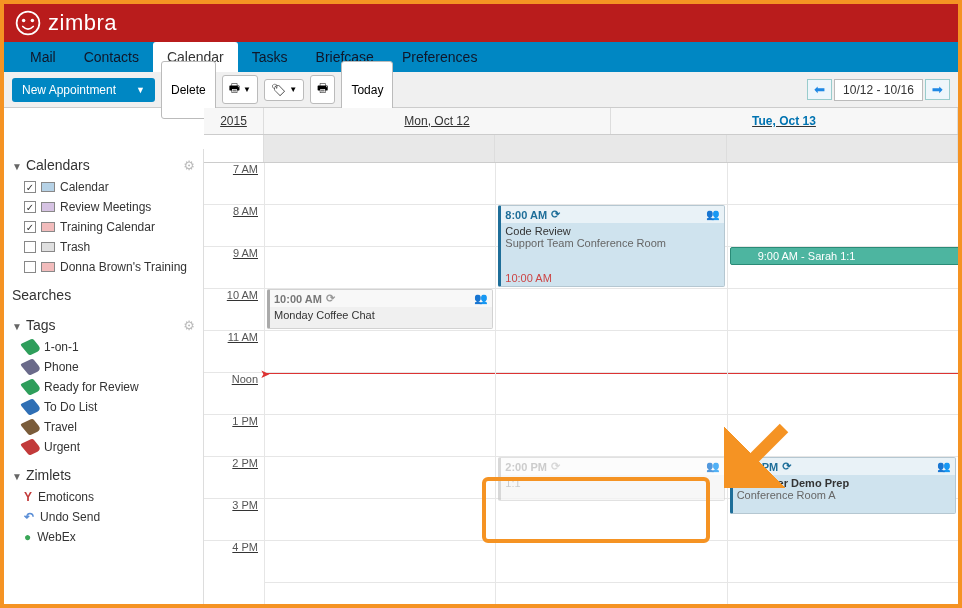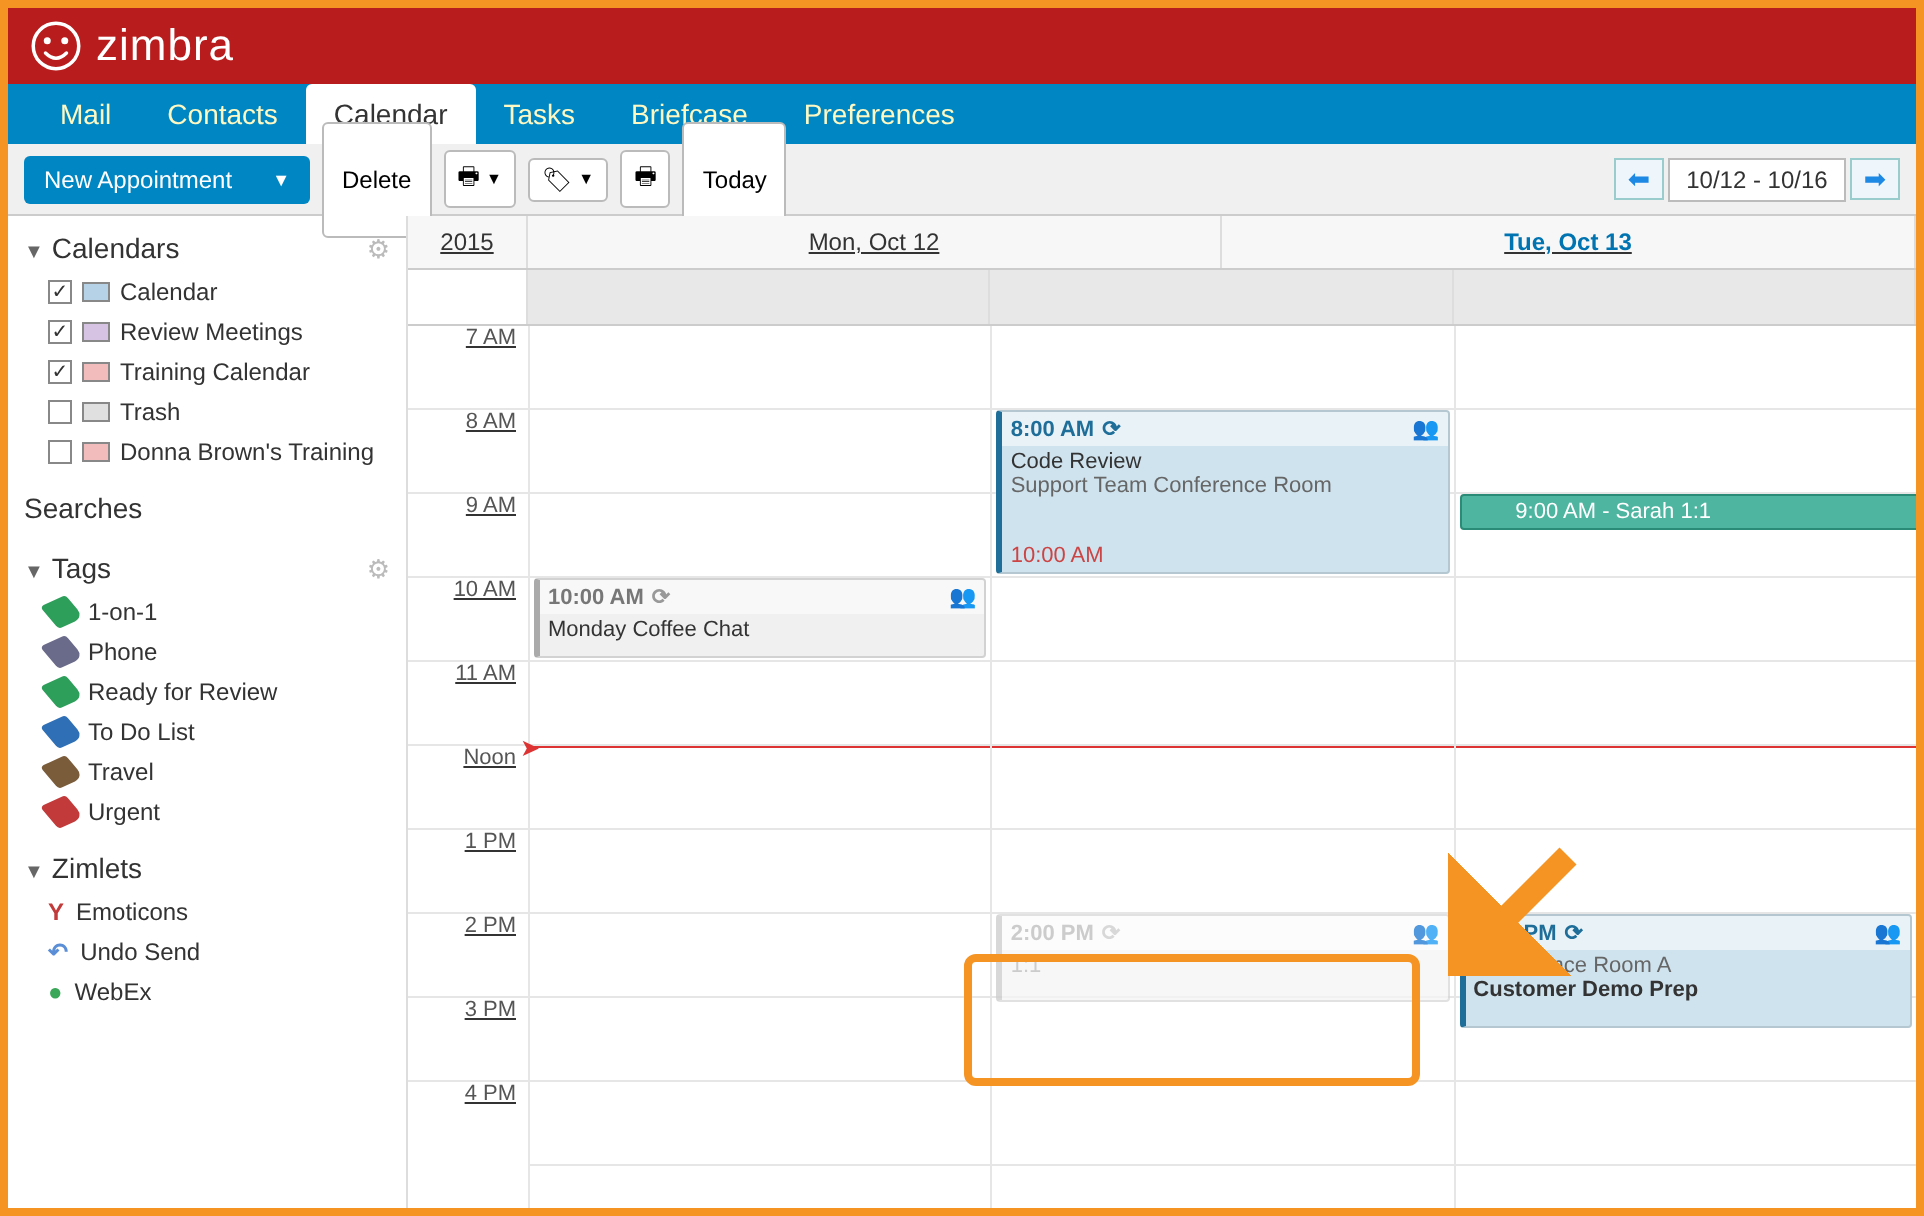--- a/index.html
+++ b/index.html
@@ -2,33 +2,33 @@
 <html><head>
 <meta charset="utf-8">
 <style>
 * { box-sizing: border-box; margin: 0; padding: 0; }
 body { font-family: Arial, Helvetica, sans-serif; font-size: 12px; color: #333; }
 .outer { border: 4px solid #f59323; width: 962px; height: 608px; background: #fff; position: relative; overflow: hidden; }
 .header { background: #b91c1c; color: #fff; height: 38px; display: flex; align-items: center; padding-left: 10px; }
 .logo { display: flex; align-items: center; gap: 6px; font-size: 22px; font-weight: 400; letter-spacing: 0.5px; }
 .logo svg { width: 28px; height: 28px; }
 .nav { background: #0087c3; display: flex; align-items: flex-end; height: 30px; padding-left: 12px; }
-.nav-tab { color: #fef9c3; font-size: 14px; padding: 7px 14px; cursor: pointer; }
+.nav-tab { color: #0f172a; font-size: 14px; padding: 7px 14px; cursor: pointer; }
 .nav-tab.active { background: #fff; color: #333; border-radius: 3px 3px 0 0; }
 .toolbar { background: #f0f0f0; border-bottom: 1px solid #ccc; height: 36px; display: flex; align-items: center; padding: 0 8px; gap: 6px; }
 .btn-primary { background: #0087c3; color: #fff; border: none; padding: 5px 10px; border-radius: 3px; font-size: 12px; cursor: pointer; display: flex; align-items: center; gap: 20px; }
 .btn-primary .arrow { font-size: 9px; }
 .btn { background: #fff; border: 1px solid #bbb; border-radius: 3px; padding: 21px 9px; font-size: 12px; cursor: pointer; }
 .btn-icon { background: #fff; border: 1px solid #bbb; border-radius: 3px; padding: 3px 6px; font-size: 12px; cursor: pointer; display: inline-flex; align-items: center; gap: 3px; }
 .btn-icon .arrow { font-size: 8px; }
 .toolbar-right { margin-left: auto; display: flex; align-items: center; gap: 2px; }
 .arrow-btn { background: #eef6fb; border: 1px solid #9cc; padding: 2px 6px; cursor: pointer; }
 .date-range { border: 1px solid #bbb; padding: 3px 8px; font-size: 12px; background: #fff; }
 .main { display: flex; height: calc(100% - 104px); }
-.sidebar { width: 200px; border-right: 1px solid #ddd; padding: 4px 6px; overflow: hidden; }
+.sidebar { width: 200px; border-right: 1px solid #ddd; padding: 4px 6px; overflow: hidden; margin-top: 41px; }
 .side-section { margin-bottom: 6px; }
 .side-header { display: flex; align-items: center; justify-content: space-between; font-size: 14px; font-weight: 400; color: #333; padding: 4px 2px; }
 .side-header .exp { font-size: 10px; margin-right: 4px; color: #666; }
 .gear { color: #bbb; font-size: 13px; }
 .cal-item { display: flex; align-items: center; gap: 5px; padding: 3px 2px 3px 14px; font-size: 12px; cursor: pointer; white-space: nowrap; overflow: hidden; }
 .chk { width: 12px; height: 12px; border: 1px solid #888; display: inline-flex; align-items: center; justify-content: center; font-size: 10px; background: #fff; }
 .chk.checked::after { content: "✓"; color: #333; }
 .cal-sw { width: 14px; height: 10px; border: 1px solid #888; display: inline-block; }
 .tag-item { display: flex; align-items: center; gap: 6px; padding: 3px 2px 3px 14px; font-size: 12px; cursor: pointer; }
 .tag-sw { width: 14px; height: 14px; display: inline-block; transform: rotate(-25deg) skewX(15deg); border-radius: 2px 2px 5px 2px; }
@@ -295,22 +295,22 @@
             <div class="hour-line"></div>
             <div class="hour-line"></div>
             <div class="hour-line"></div>
             <div class="noon-line" style="top: 210px;"></div>
             <div class="event ev-blue" style="top: 294px; height: 56.8px; left: 2px; right: 2px;">
               <div class="et">
                 <span>2:00 PM</span> 
                 <span style="color:#1e6e99">⟳</span>
               </div>
               <div class="eb">
+                <div style="font-weight:bold">Customer Demo Prep</div>
                 <div style="color:#666">Conference Room A</div>
-                <div style="font-weight:bold">Customer Demo Prep</div>
               </div>
               <span class="people">👥</span>
             </div>
             <div class="event ev-teal" style="top: 84px; height: 18px; left: 2px; right: -4px; padding-left: 27px;"><span>9:00 AM - Sarah 1:1</span></div>
           </div>
         <span class="noon-arrow" style="top:204px">➤</span>
       </div>
     </div>
   </div>
 

